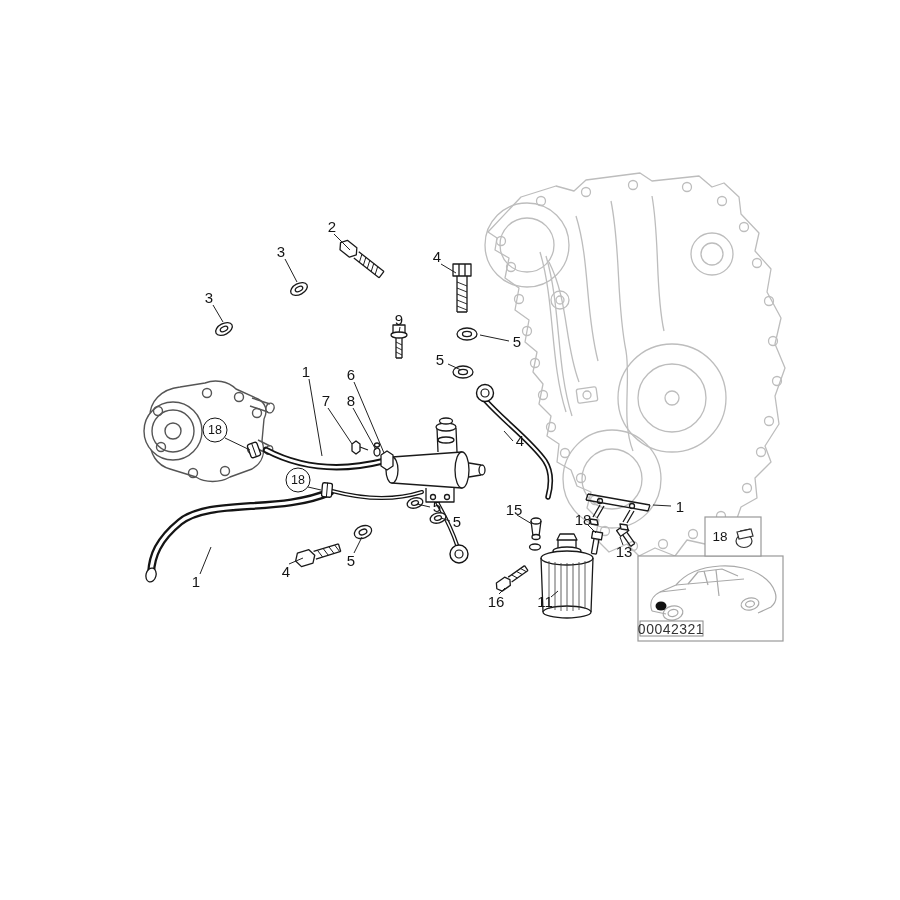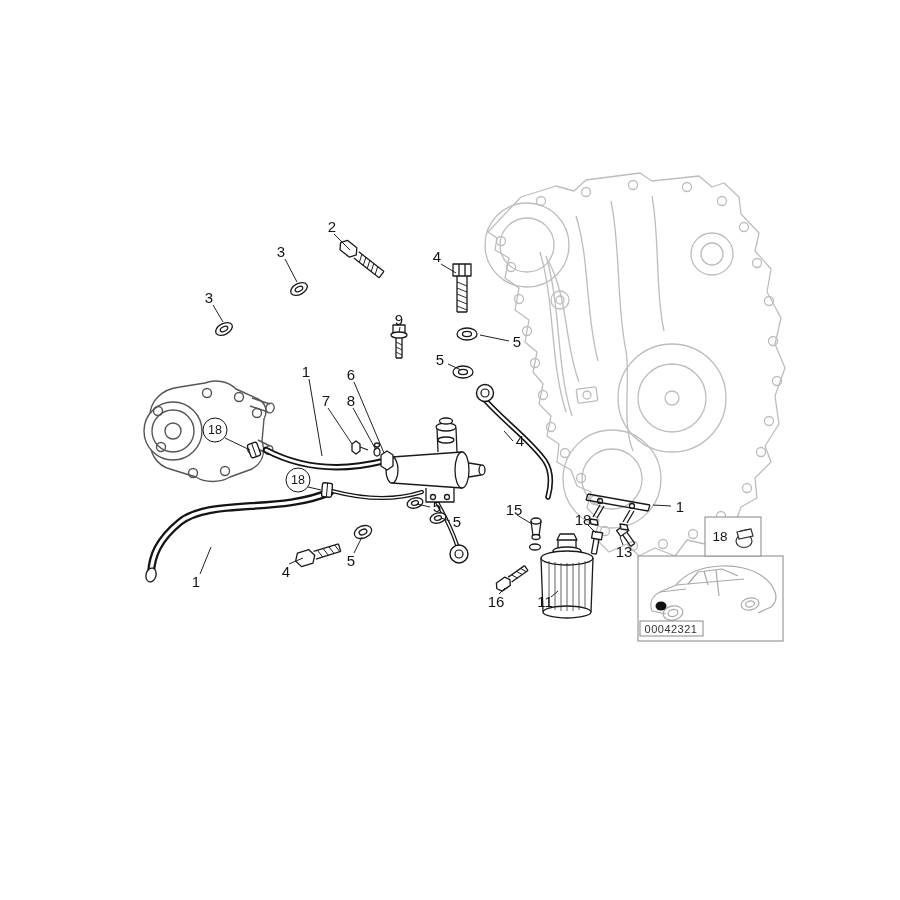--- a/index.html
+++ b/index.html
@@ -4,21 +4,21 @@
 <style>
   html,body{margin:0;padding:0;background:#fff;}
   .stage{position:relative;width:900px;height:900px;background:#fff;
          font-family:"Liberation Sans",sans-serif;overflow:hidden;}
   .stage svg{position:absolute;left:0;top:0;}
   .lbl{position:absolute;transform:translate(-50%,-50%);
        font-size:15px;color:#141414;line-height:1;user-select:none;}
   .lbl.circled{width:23px;height:23px;border:1.4px solid #141414;border-radius:50%;
        display:flex;align-items:center;justify-content:center;font-size:12.5px;background:#fff;}
   .code-text{position:absolute;transform:translate(-50%,-50%);
-       font-size:11px;letter-spacing:.5px;color:#333;}
+       font-size:14px;letter-spacing:.5px;color:#333;}
   .legend-num{position:absolute;transform:translate(-50%,-50%);font-size:13.5px;color:#141414;}
 </style>
 </head>
 <body>
 
 <div class="stage">
 
 <svg width="900" height="900" viewBox="0 0 900 900">
 
   <g stroke="#bdbdbd" stroke-width="1.3" fill="none" stroke-linejoin="round">

